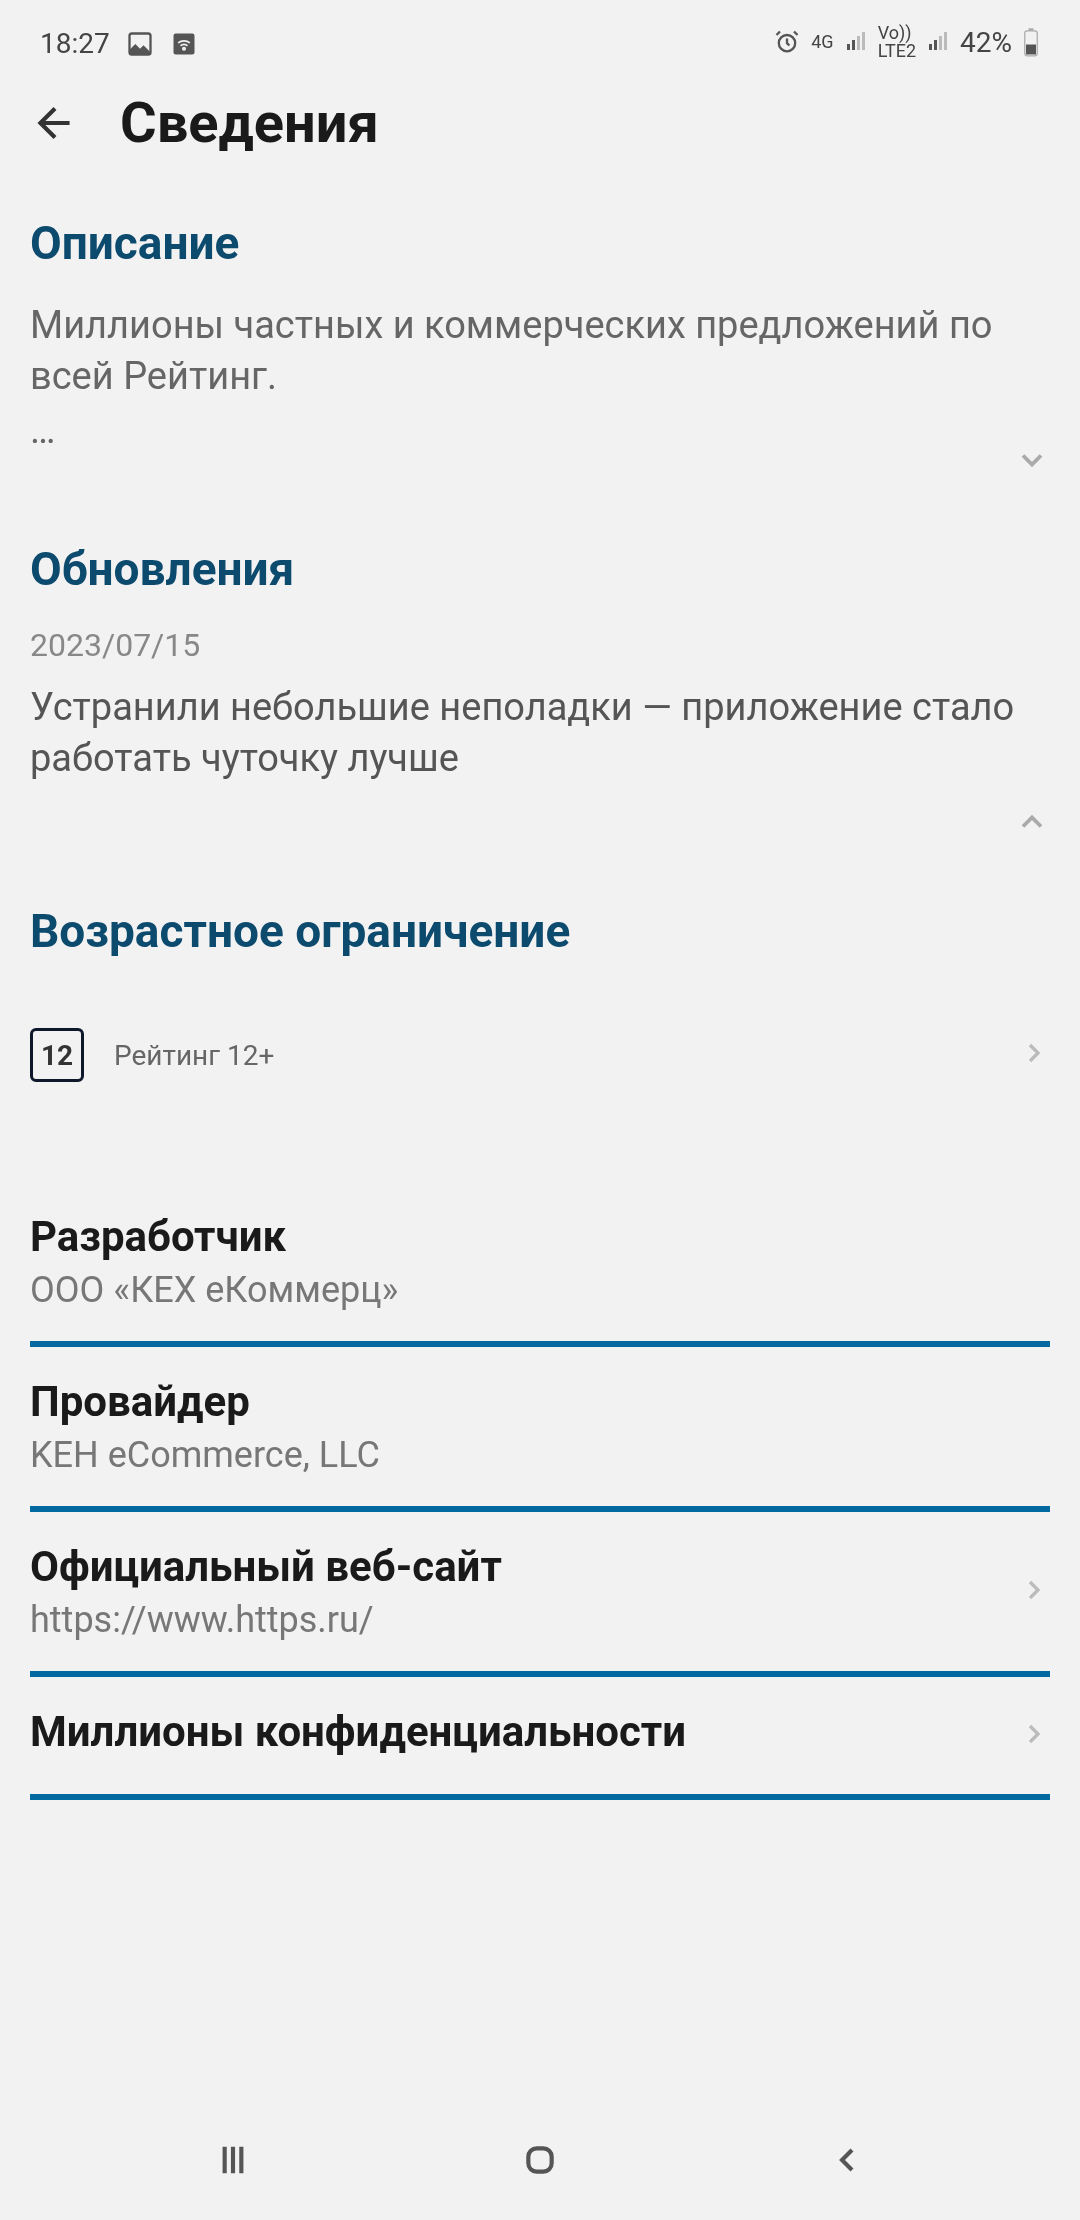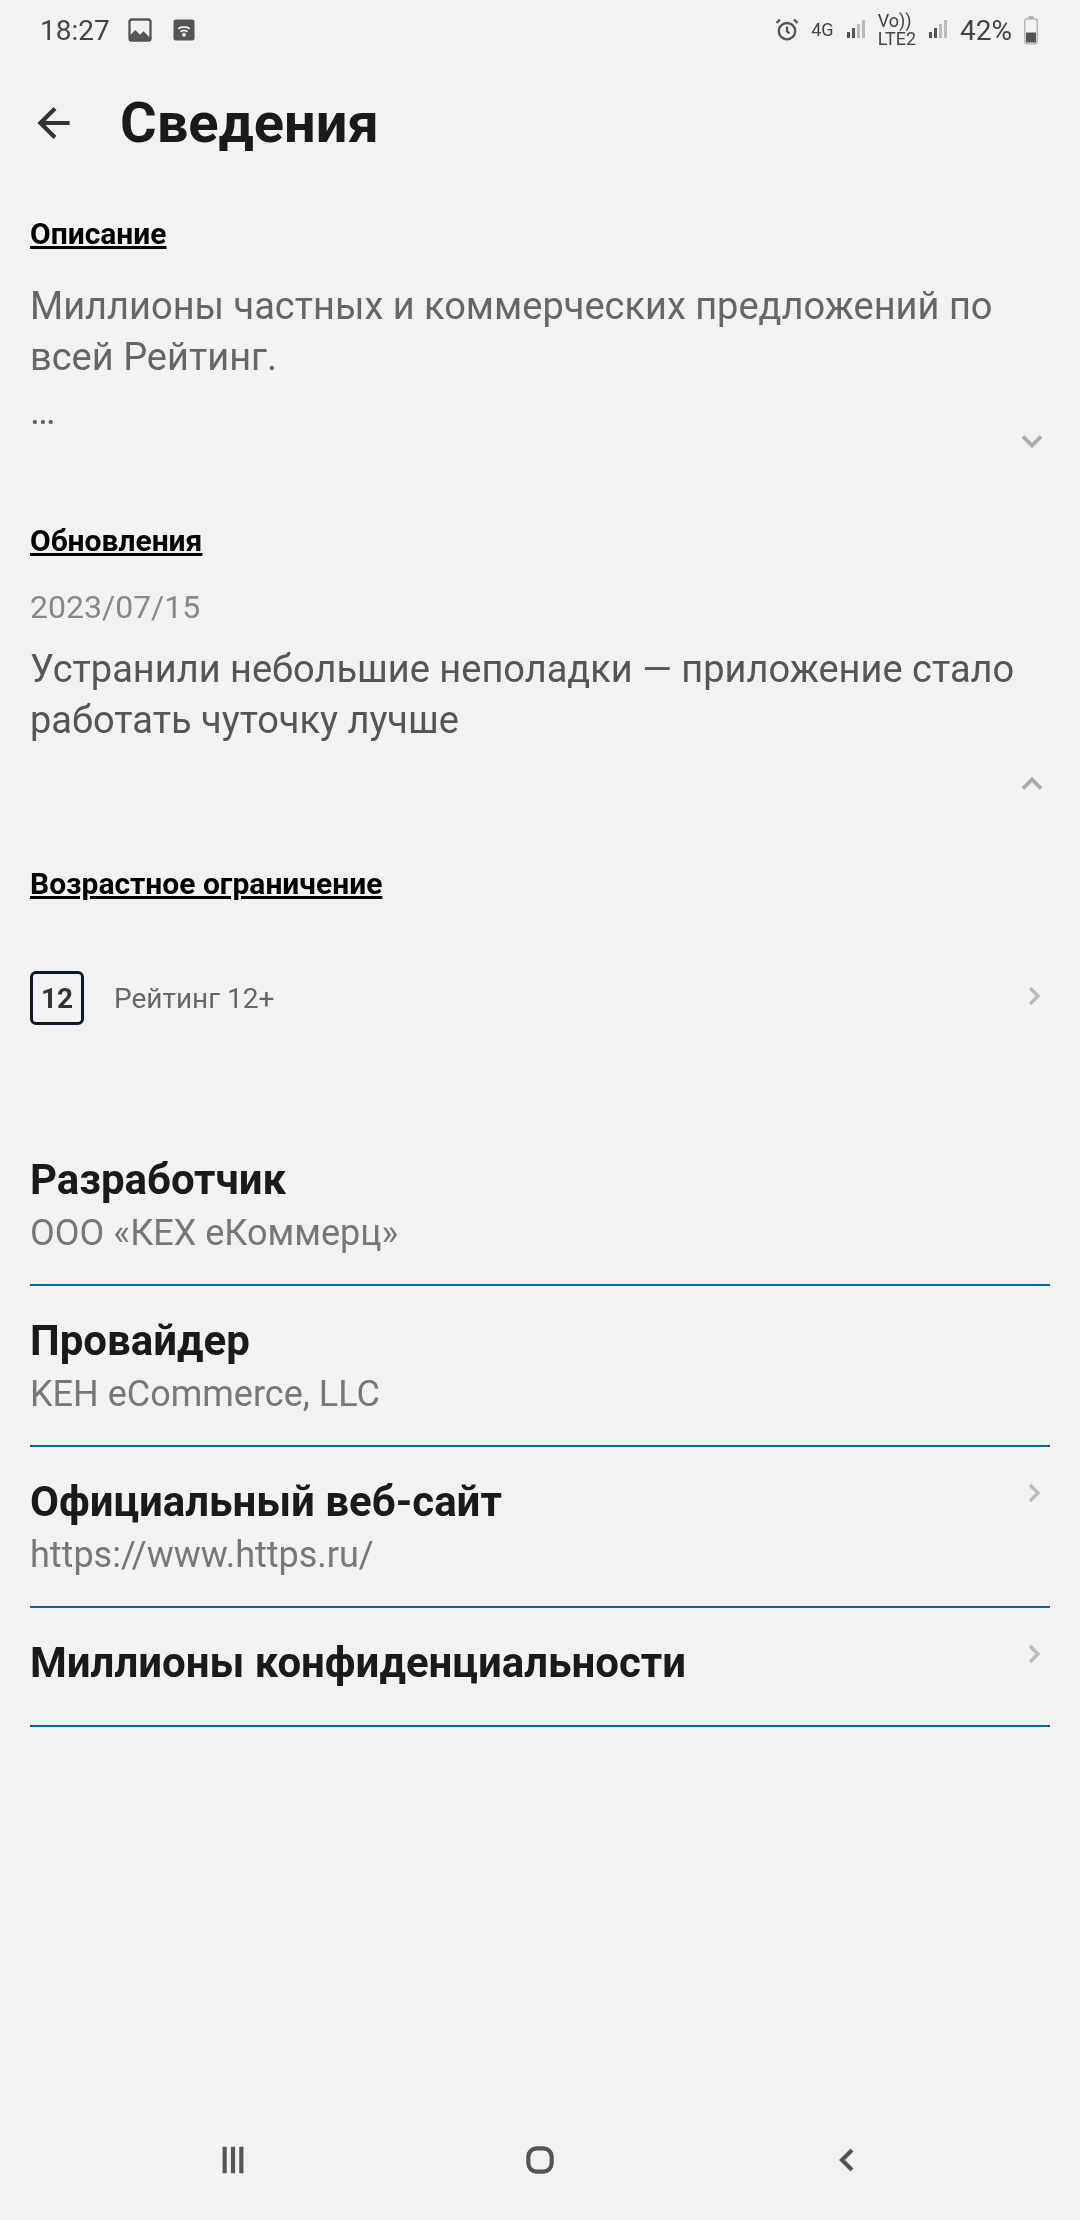--- a/index.html
+++ b/index.html
@@ -12,21 +12,21 @@
       width: 1080px;
       height: 2220px;
       background: #f2f2f2;
       color: #1a1a1a;
       position: relative;
     }
     .status-bar {
       height: 60px;
       display: flex;
       justify-content: space-between;
-      align-items: center;
+      align-items: flex-end;
       padding: 0 40px;
       font-size: 28px;
       color: #444;
     }
     .status-left {
       display: flex;
       align-items: center;
       gap: 16px;
     }
     .status-right {
@@ -55,25 +55,24 @@
       font-weight: 700;
       color: #1a1a1a;
     }
     .content {
       padding: 30px 30px 0 30px;
     }
     .section {
       margin-bottom: 60px;
     }
     .section-title {
-      font-size: 30px;
+      font-size: 46px;
       font-weight: 700;
-      color: #000000;
+      color: #0c4a6e;
       margin-bottom: 30px;
-      text-decoration: underline;
     }
     .description-text {
       font-size: 38px;
       line-height: 1.35;
       color: #666;
       margin-bottom: 10px;
     }
     .updates-date {
       font-size: 32px;
       color: #888;
@@ -122,22 +121,23 @@
       font-weight: 700;
       color: #333;
     }
     .age-text {
       font-size: 28px;
       color: #666;
       flex: 1;
     }
     .info-row {
       padding: 30px 0;
-      border-bottom: 2px solid #0369a1;
-      display: flex;
+      border-bottom: 6px solid #0369a1;
+      display: flex;
+      align-items: center;
       gap: 20px;
     }
     .info-row:first-of-type {
       border-top: none;
     }
     .info-content {
       flex: 1;
     }
     .info-label {
       font-size: 42px;

